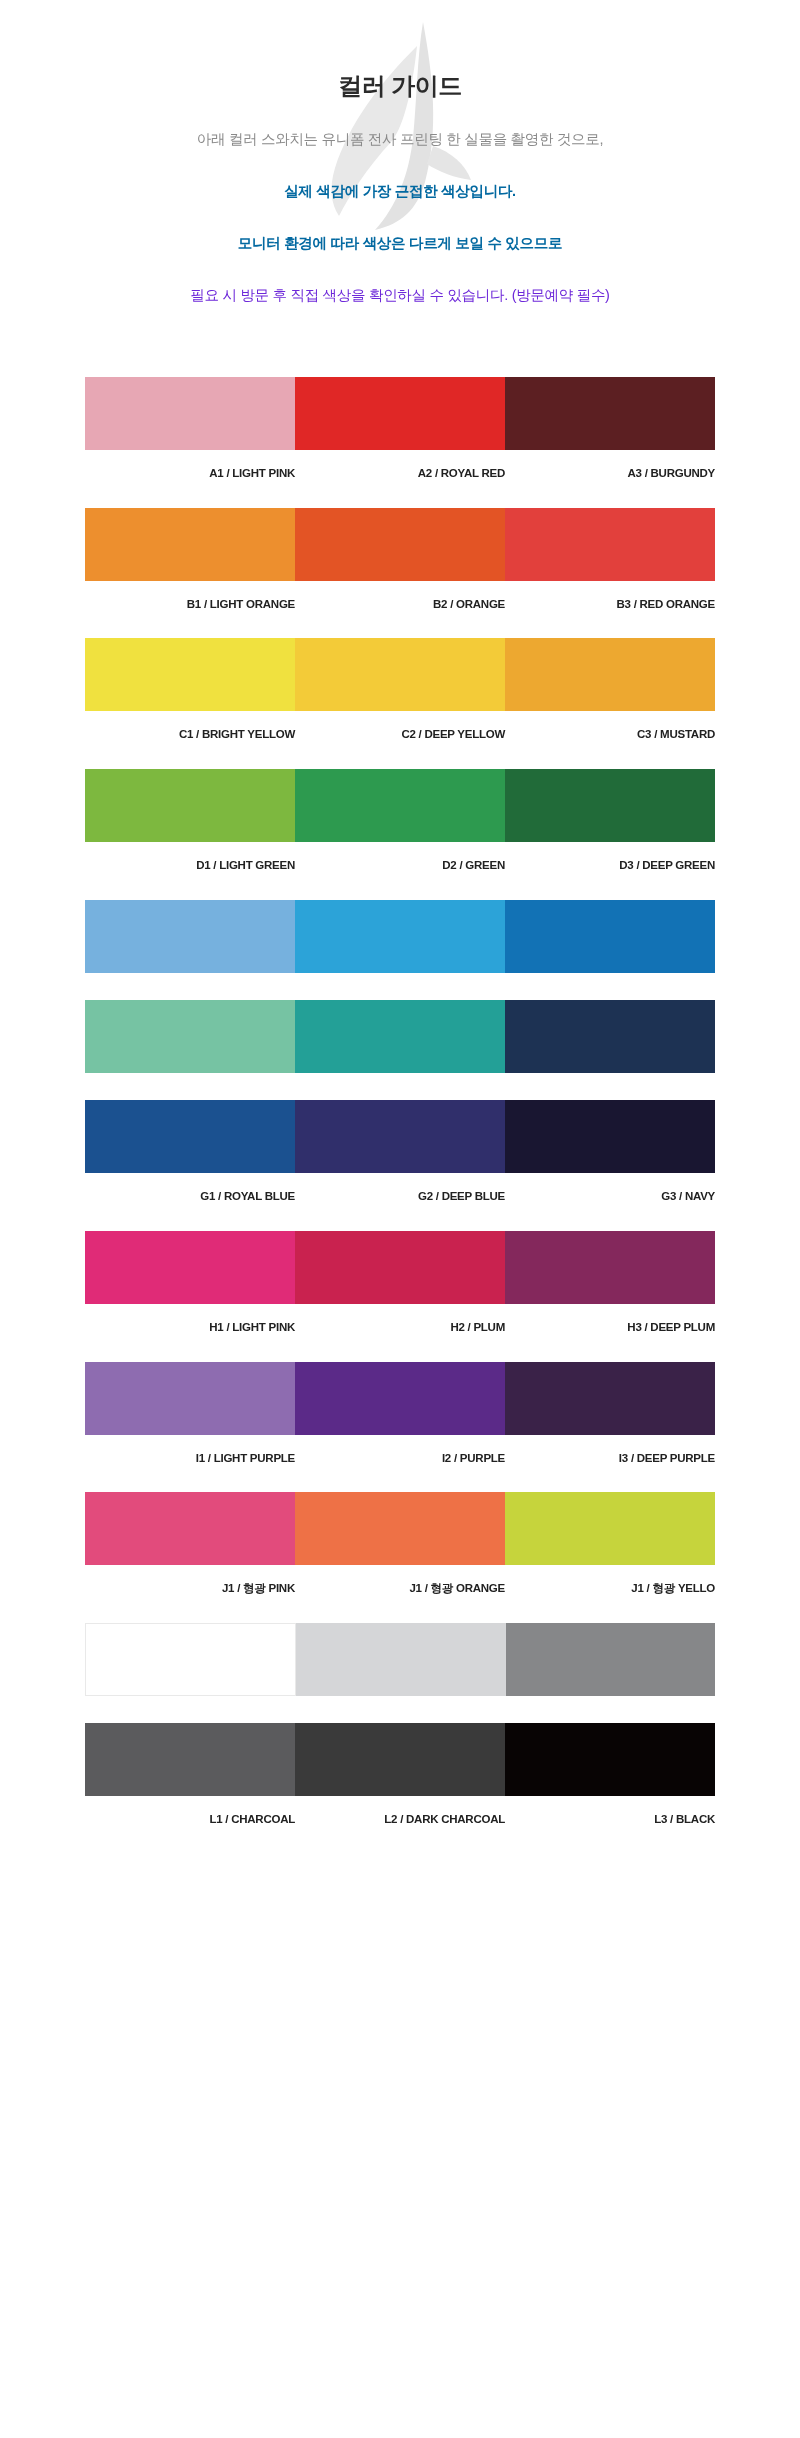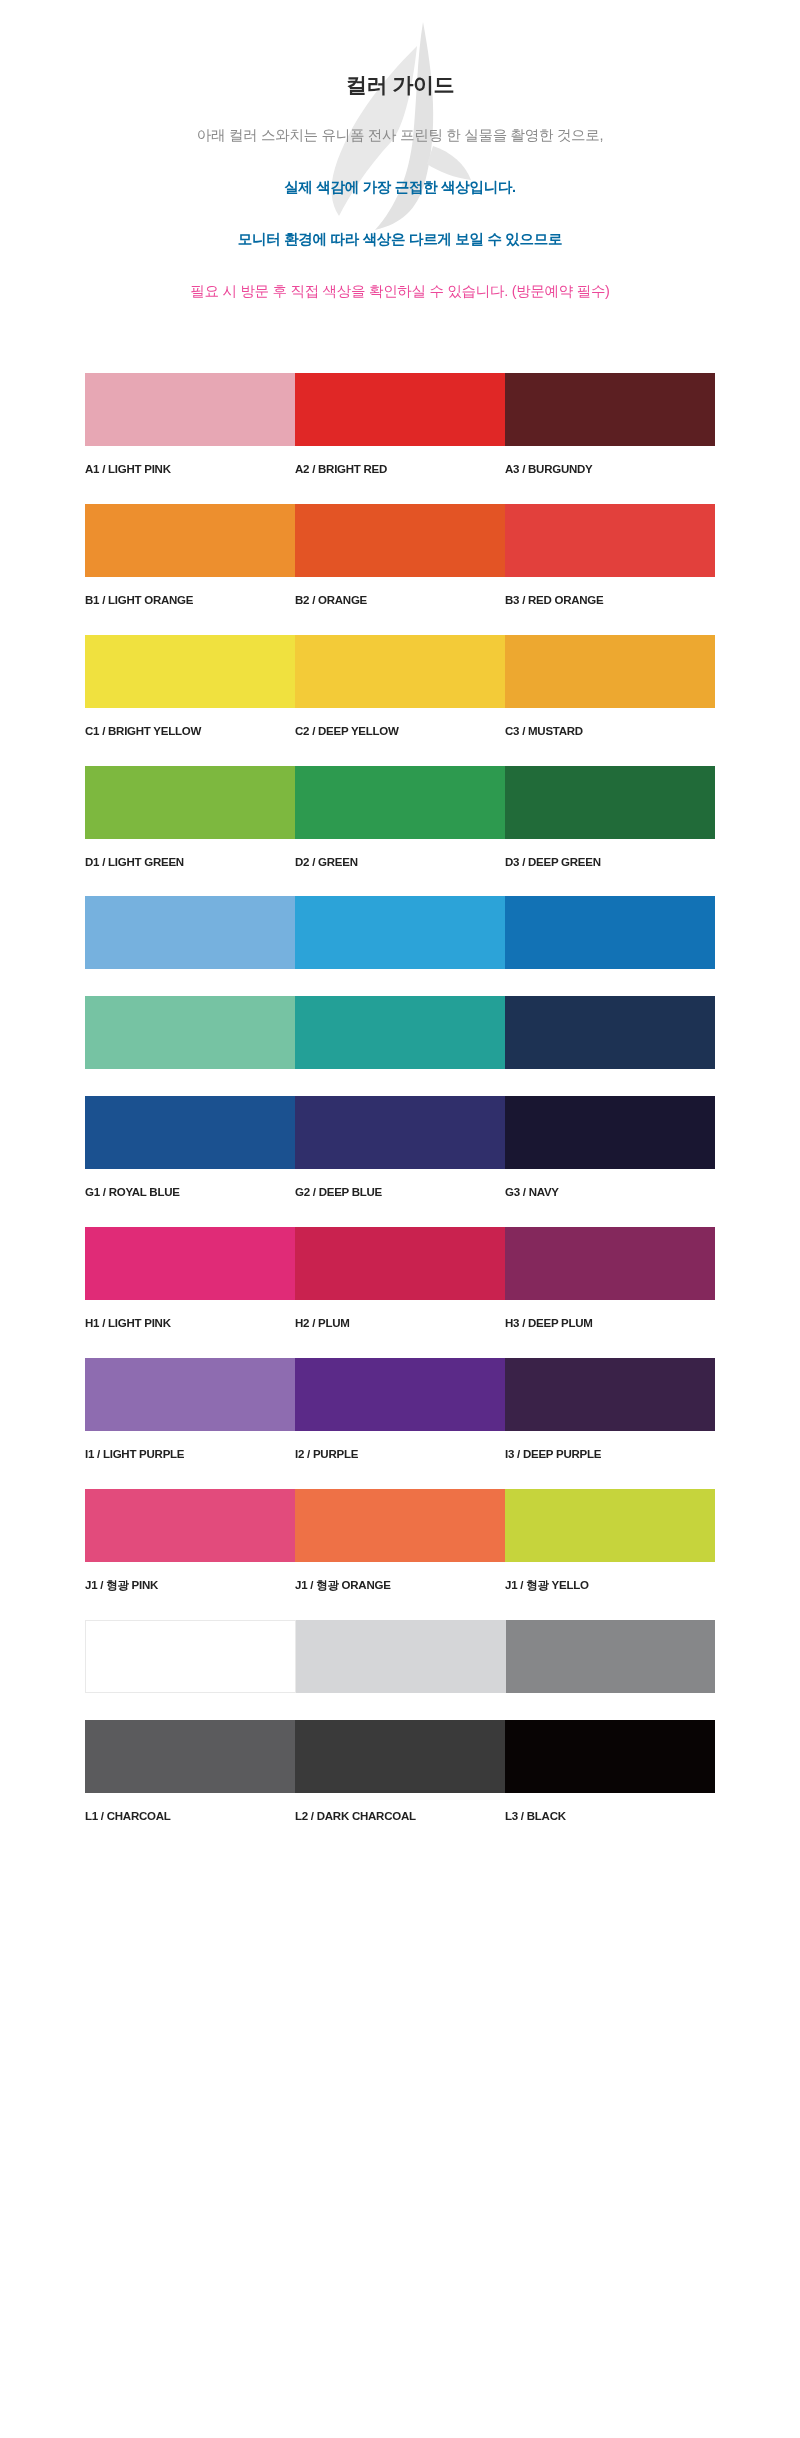--- a/index.html
+++ b/index.html
@@ -39,37 +39,37 @@
 
   
   .header {
     position: relative;
     z-index: 2;
     padding-top: 72px;
     text-align: center;
   }
 
   .guide-title {
-    font-size: 21px;
+    font-size: 24px;
     font-weight: 800;
     letter-spacing: -0.5px;
     color: #2b2b2b;
     line-height: 1.2;
     margin-bottom: 20px;
   }
 
   .intro {
     font-size: 14.5px;
     line-height: 27px;
     color: #8a8a8a;
     letter-spacing: -0.3px;
   }
   .intro .line { display: block; white-space: nowrap; margin-top: 25px; }
   .intro .strong { color: #0369a1; font-weight: 700; }
-  .intro .semi { color: #ec4899; font-weight: 400; }
+  .intro .semi { color: #6d28d9; font-weight: 400; }
 
   
   .swatches {
     position: relative;
     z-index: 2;
     margin-top: 68px;
     padding: 0 85px;
   }
 
   .swatch-row {
@@ -92,21 +92,21 @@
   }
 
   .labels {
     display: flex;
     width: 630px;
     margin-top: 17px;
   }
 
   .chip-label {
     flex: 1 1 0;
-    text-align: left;
+    text-align: right;
     font-size: 11.5px;
     font-weight: 700;
     letter-spacing: -0.25px;
     color: #212121;
     line-height: 1.2;
     white-space: nowrap;
   }
 
   .bottom-pad { height: 60px; }
 </style>
@@ -135,21 +135,21 @@
 
   <div class="swatches" id="swatch-container">
       <div class="swatch-row">
         <div class="chips">
           <div class="chip" style="background: rgb(231, 167, 180);"></div>
           <div class="chip" style="background: rgb(224, 39, 38);"></div>
           <div class="chip" style="background: rgb(92, 31, 34);"></div>
         </div>
         <div class="labels">
           <div class="chip-label">A1 / LIGHT PINK</div>
-          <div class="chip-label">A2 / BRIGHT RED</div>
+          <div class="chip-label">A2 / ROYAL RED</div>
           <div class="chip-label">A3 / BURGUNDY</div>
         </div>
       </div>
       <div class="swatch-row">
         <div class="chips">
           <div class="chip" style="background: rgb(237, 143, 46);"></div>
           <div class="chip" style="background: rgb(227, 84, 37);"></div>
           <div class="chip" style="background: rgb(226, 64, 60);"></div>
         </div>
         <div class="labels">

